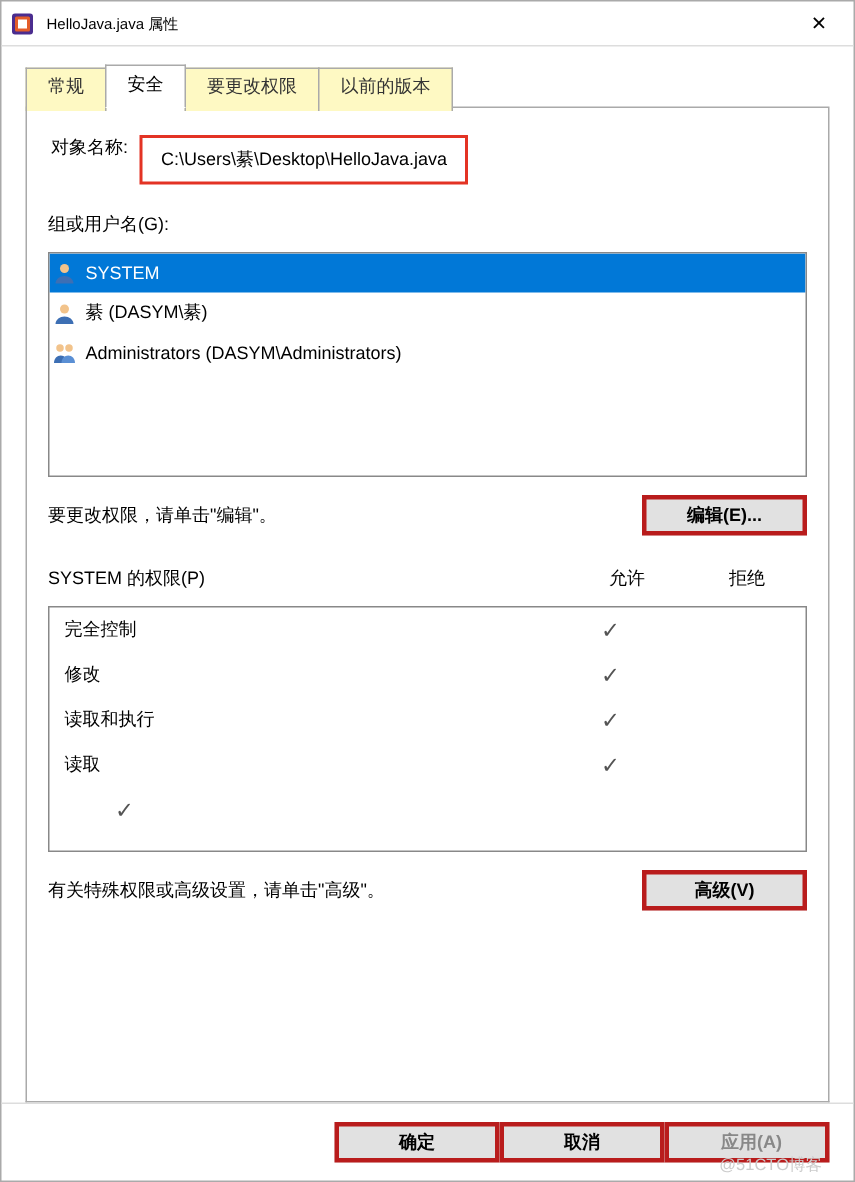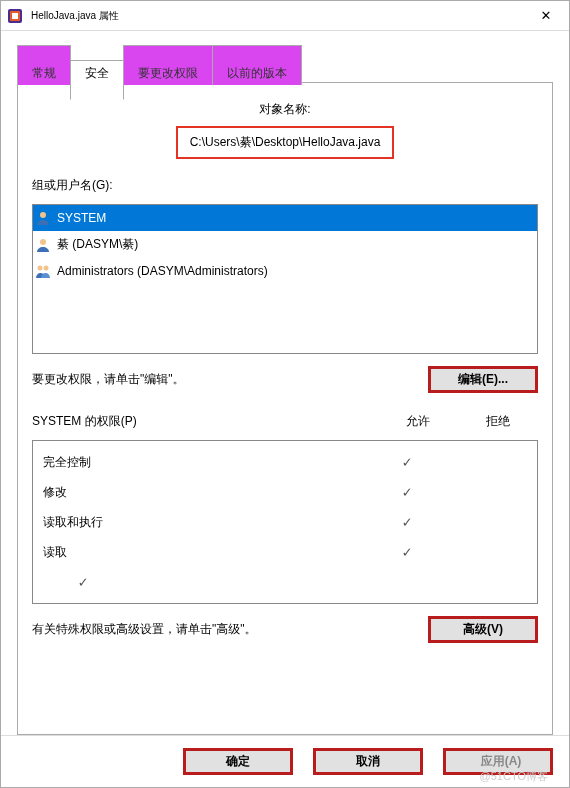--- a/index.html
+++ b/index.html
@@ -64,44 +64,42 @@
     padding: 4px 14px;
     background: #fff;
     margin-right: 0;
     margin-bottom: -1px;
     position: relative;
     top: 1px;
     font-size: 12px;
     cursor: default;
   }
   .tab + .tab { margin-left: -1px; }
-  .tab.inactive { background: #d946ef; top: 2px; padding-top: 19px; padding-bottom: 3px; color:#333;}
+  .tab.inactive { background: #fef9c3; top: 2px; padding-top: 3px; padding-bottom: 3px; color:#333;}
   .tab.active {
     background: #fff;
     z-index: 2;
-    top: 17px;
+    top: 0;
     padding-bottom: 6px;
     border-bottom: 1px solid #fff;
   }
   .tab-body {
     border-left: 1px solid #aaa;
     border-right: 1px solid #aaa;
     border-bottom: 1px solid #aaa;
     padding: 14px 14px 14px 14px;
     flex: 1;
     display: flex;
     flex-direction: column;
     gap: 10px;
   }
   .row-object {
     display: flex;
-    align-items: center;
     gap: 8px;
     padding: 4px 2px;
-    flex-direction: column;
   }
   .row-object .label { white-space: nowrap; }
   .row-object .value-box {
     border: 2px solid #e33324;
     padding: 6px 12px;
     white-space: nowrap;
   }
   .section-label { margin-top: 4px; }
   .listbox {
     border: 1px solid #888;
@@ -150,33 +148,31 @@
     margin-top: 10px;
   }
   .perm-header .name { flex: 1; }
   .perm-header .col { width: 80px; text-align: center; }
   .perm-box {
     border: 1px solid #888;
     padding: 6px 10px;
   }
   .perm-row {
     display: flex;
-    align-items: center;
     height: 30px;
     font-size: 12px;
-    font-family: Liberation Mono, monospace;
   }
   .perm-row .pname { flex: 1; }
   .perm-row .pcol { width: 80px; text-align: center; color: #555; font-size: 15px;}
   .footer {
     border-top: 1px solid #ddd;
     padding: 12px 16px;
     display: flex;
     justify-content: flex-end;
-    gap: 20px;
+    gap: 0;
   }
   .watermark {
     position: absolute;
     right: 22px;
     bottom: 4px;
     color: #ccc;
     font-size: 11px;
     pointer-events: none;
   }
   .wrap { position: relative; width:570px; height:788px;}

